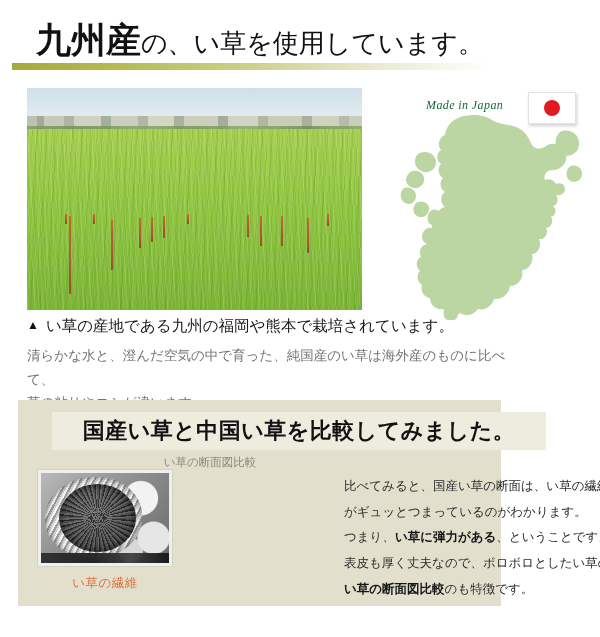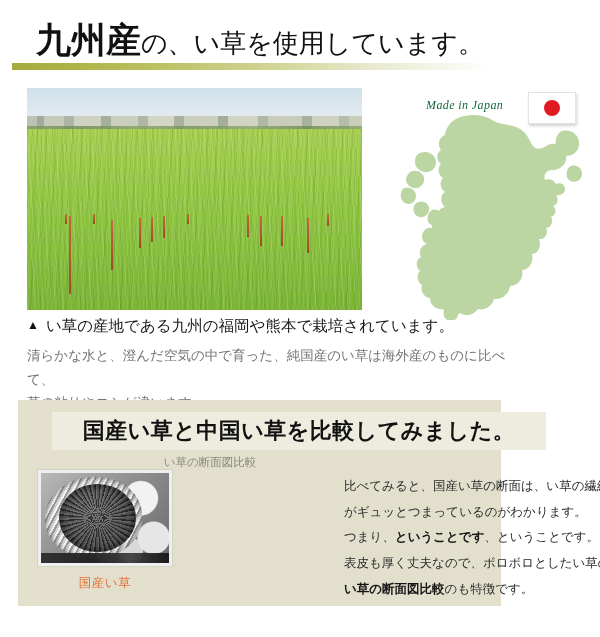--- a/index.html
+++ b/index.html
@@ -257,34 +257,34 @@
     <div class="micro-wrap">
       <div class="micro dom">
         <div class="micro-img">
           <div class="micro-inner">
             <div class="bg"></div>
             <div class="ring"></div>
             <div class="core"></div>
             <div class="strip"></div>
           </div>
         </div>
-        <div class="micro-label">国産い草</div>
+        <div class="micro-label">い草の繊維</div>
       </div>
 
     </div>
 
     <div class="panel-text">
       <p>
         <span>比べてみると、国産い草の断面は、い草の繊維</span>
       </p>
       <p>
         <span>がギュッとつまっているのがわかります。</span>
       </p>
       <p>
-        <span>つまり、</span><b>ということです</b><span>、ということです。</span>
+        <span>つまり、</span><b>い草に弾力がある</b><span>、ということです。</span>
       </p>
       <p>
         <span>表皮も厚く丈夫なので、ボロボロとしたい草の</span>
       </p>
       <p>
         <b>い草の断面図比較</b><span>のも特徴です。</span>
       </p>
     </div>
   </div>
 

